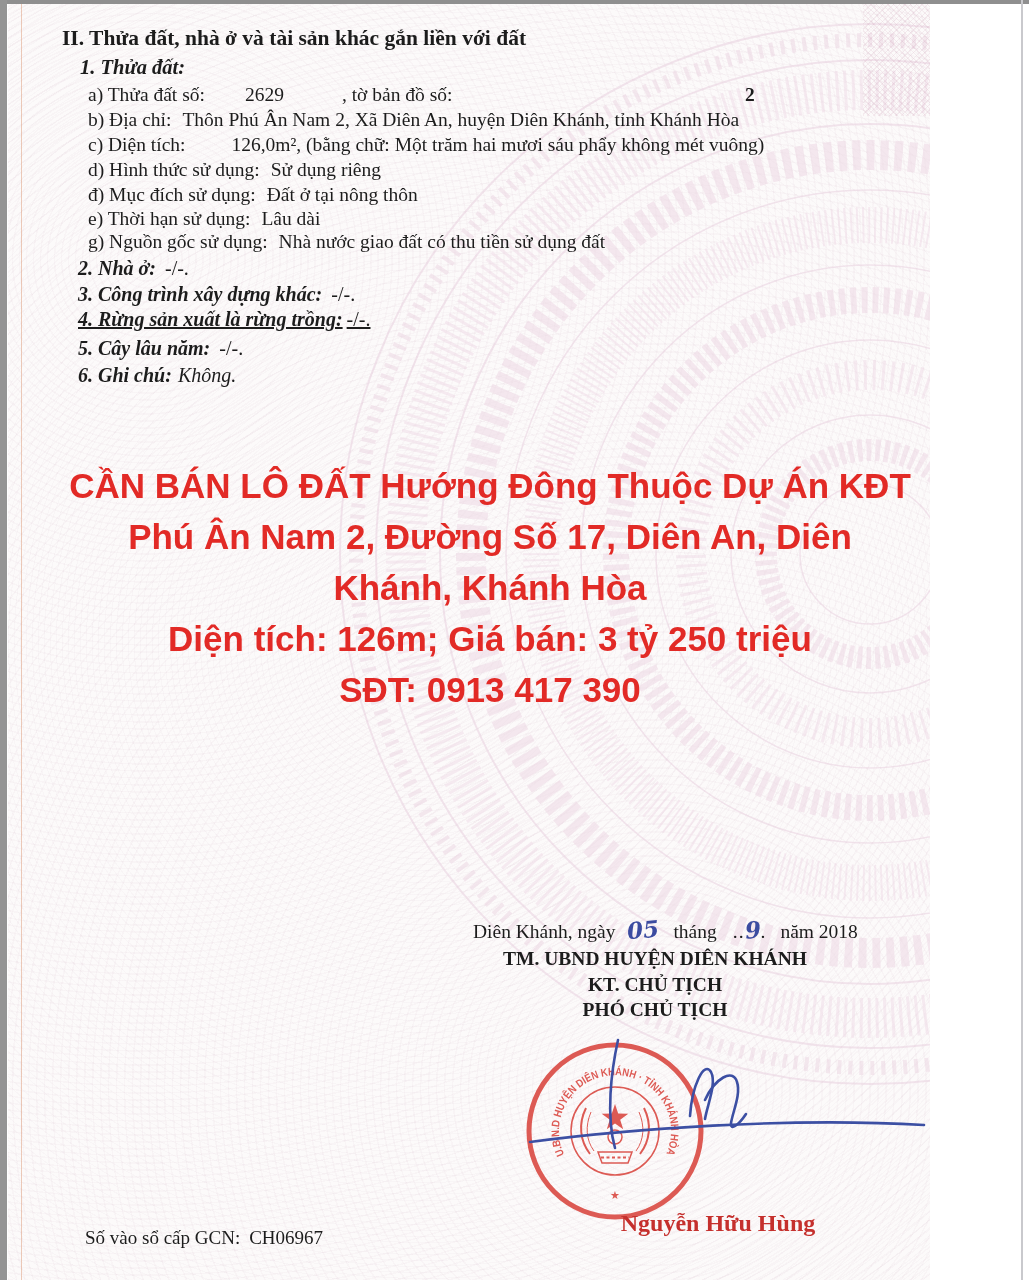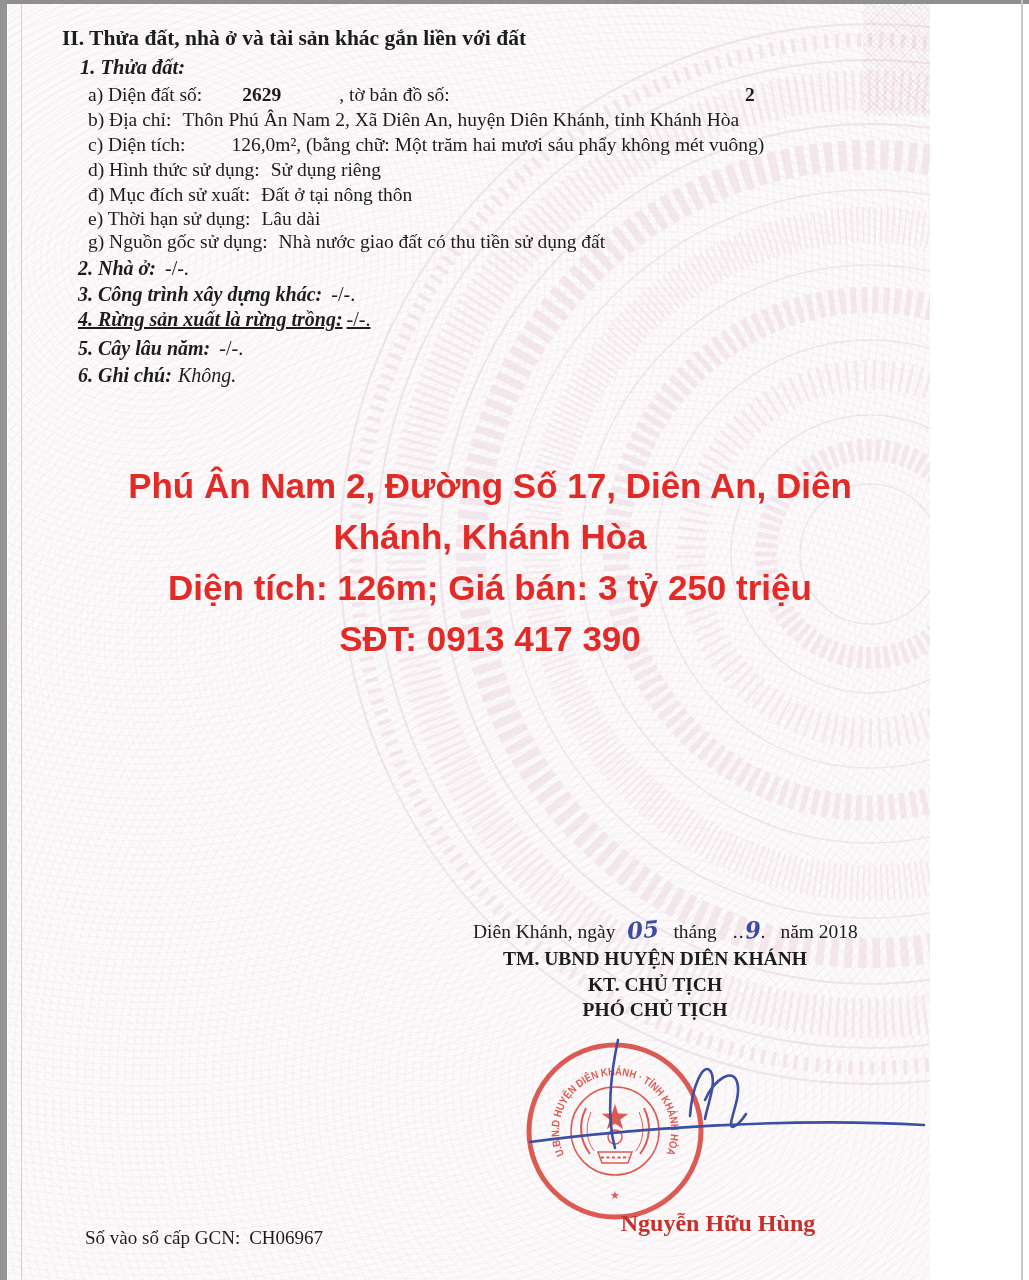--- a/index.html
+++ b/index.html
@@ -27,21 +27,21 @@
       repeating-linear-gradient(45deg, rgba(190,130,160,0.25) 0 1px, transparent 1px 4px),
       repeating-linear-gradient(-45deg, rgba(190,130,160,0.25) 0 1px, transparent 1px 4px);}
 
   .abs{position:absolute;z-index:2;white-space:nowrap;}
 
   .sec-title{left:62px;top:26px;font-size:21.5px;font-weight:bold;}
   .sub-title{left:80px;top:56px;font-size:20.5px;font-weight:bold;font-style:italic;}
 
   .field{font-size:19.5px;left:88px;}
   .field .val{margin-left:11px;}
-  .field .val-b{font-weight:bold;}
+  .field .val-b{font-weight:normal;}
   .f-a .val-b{margin-left:40px;}
   .f-a .lbl2{margin-left:58px;}
   .f-a .val2{position:absolute;left:657px;font-weight:bold;}
   .f-c .val{margin-left:46px;}
 
   .num-item{font-size:20px;left:78px;}
   .num-item .lbl{font-weight:bold;font-style:italic;text-align:right;}
   .num-item .val{margin-left:9px;}
   .num-item .val-i{font-style:italic;margin-left:6px;}
 
@@ -94,33 +94,33 @@
 </div>
 
 <div class="edge-top"></div>
 <div class="edge-left"></div>
 <div class="edge-right-line"></div>
 
 <div class="abs sec-title">II. Thửa đất, nhà ở và tài sản khác gắn liền với đất</div>
 <div class="abs sub-title">1. Thửa đất:</div>
 
 <div class="abs field f-a" style="top:84px;width:840px;">
-  <span>a) Diện đất số:</span><span class="val-b">2629</span><span class="lbl2">, tờ bản đồ số:</span><span class="val2">2</span>
+  <span>a) Thửa đất số:</span><span class="val-b">2629</span><span class="lbl2">, tờ bản đồ số:</span><span class="val2">2</span>
 </div>
 <div class="abs field" style="top:109px;">
   <span>b) Địa chỉ:</span><span class="val">Thôn Phú Ân Nam 2, Xã Diên An, huyện Diên Khánh, tỉnh Khánh Hòa</span>
 </div>
 <div class="abs field f-c" style="top:134px;">
   <span>c) Diện tích:</span><span class="val">126,0m², (bằng chữ: Một trăm hai mươi sáu phẩy không mét vuông)</span>
 </div>
 <div class="abs field" style="top:159px;">
   <span>d) Hình thức sử dụng:</span><span class="val">Sử dụng riêng</span>
 </div>
 <div class="abs field" style="top:184px;">
-  <span>đ) Mục đích sử xuất:</span><span class="val">Đất ở tại nông thôn</span>
+  <span>đ) Mục đích sử dụng:</span><span class="val">Đất ở tại nông thôn</span>
 </div>
 <div class="abs field" style="top:208px;">
   <span>e) Thời hạn sử dụng:</span><span class="val">Lâu dài</span>
 </div>
 <div class="abs field" style="top:231px;">
   <span>g) Nguồn gốc sử dụng:</span><span class="val">Nhà nước giao đất có thu tiền sử dụng đất</span>
 </div>
 
 <div class="abs num-item" style="top:257px;">
   <span class="lbl">2. Nhà ở:</span><span class="val">-/-.</span>
@@ -132,20 +132,21 @@
   <span class="lbl">4. Rừng sản xuất là rừng trồng:</span><span class="val" style="margin-left:4px;">-/-.</span>
 </div>
 <div class="abs num-item" style="top:337px;">
   <span class="lbl">5. Cây lâu năm:</span><span class="val">-/-.</span>
 </div>
 <div class="abs num-item" style="top:364px;">
   <span class="lbl">6. Ghi chú:</span><span class="val-i">Không.</span>
 </div>
 
 <div class="ad" id="ad-block" style="color: rgb(226, 42, 38);">
+  <div>CẦN BÁN LÔ ĐẤT Hướng Đông Thuộc Dự Án KĐT</div>
   <div>Phú Ân Nam 2, Đường Số 17, Diên An, Diên</div>
   <div>Khánh, Khánh Hòa</div>
   <div>Diện tích: 126m; Giá bán: 3 tỷ 250 triệu</div>
   <div>SĐT: 0913 417 390</div>
 </div>
 
 <div class="abs date-line">
   <span>Diên Khánh, ngày</span><span class="hand sp-a" id="hand-day" style="color: rgb(59, 75, 160);">05</span><span class="sp-b">tháng</span><span class="dots sp-c">..</span><span class="hand" id="hand-month" style="color: rgb(59, 75, 160);">9</span><span class="dots">.</span><span class="sp-b">năm 2018</span>
 </div>
 <div class="abs auth auth1">TM. UBND  HUYỆN DIÊN KHÁNH</div>

